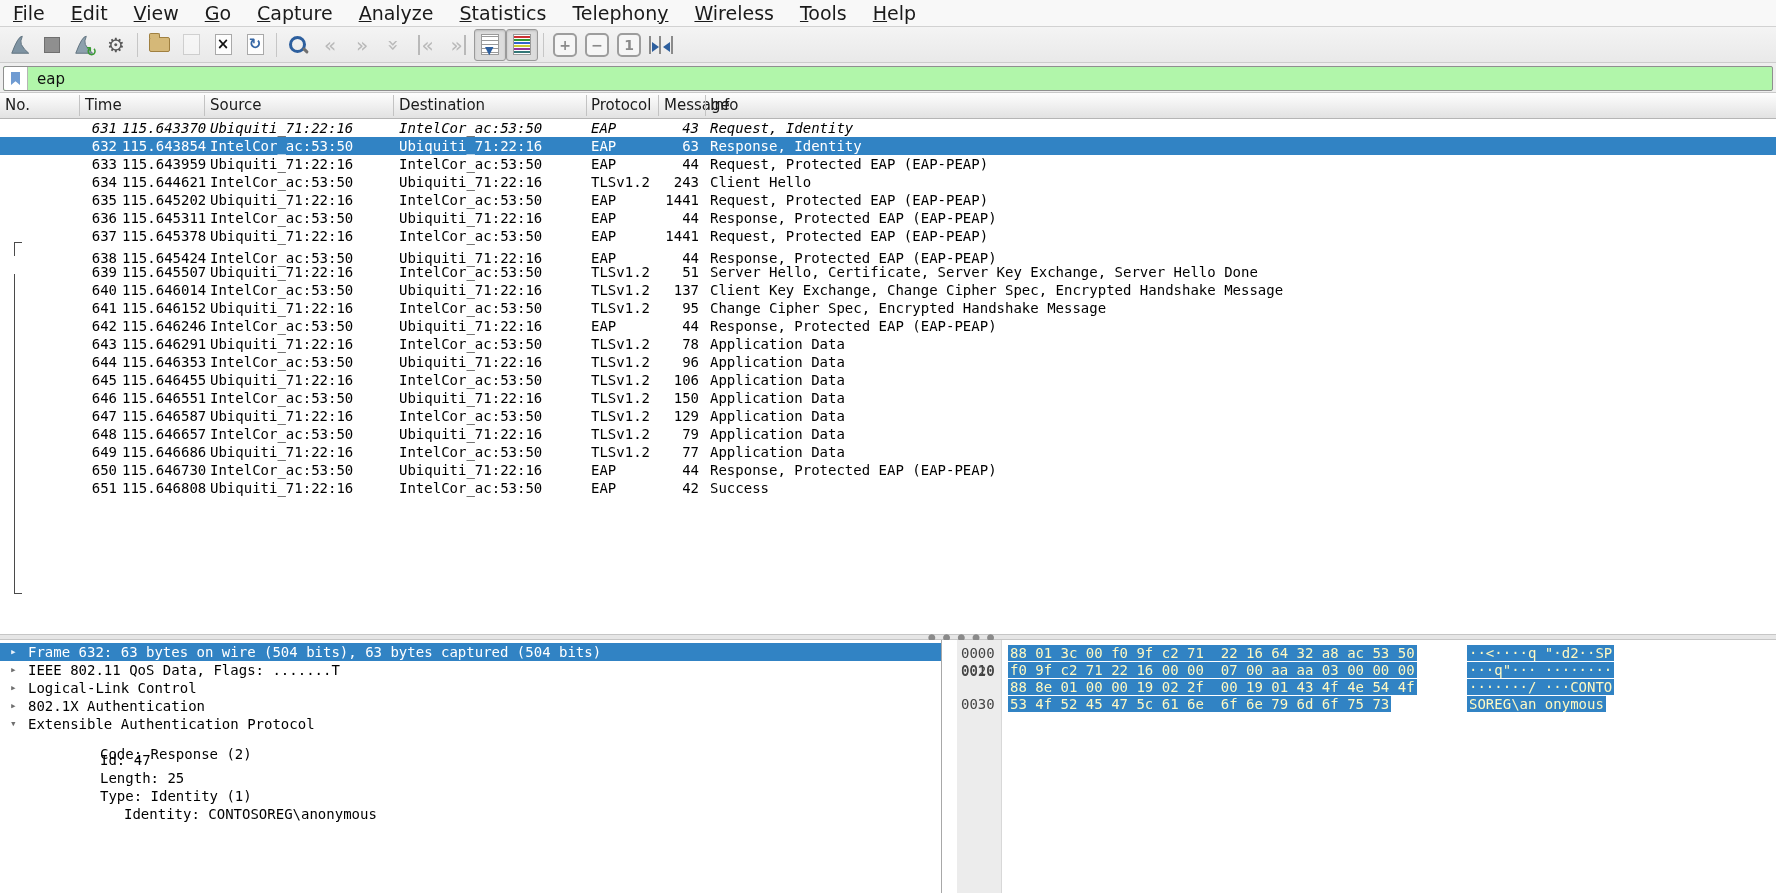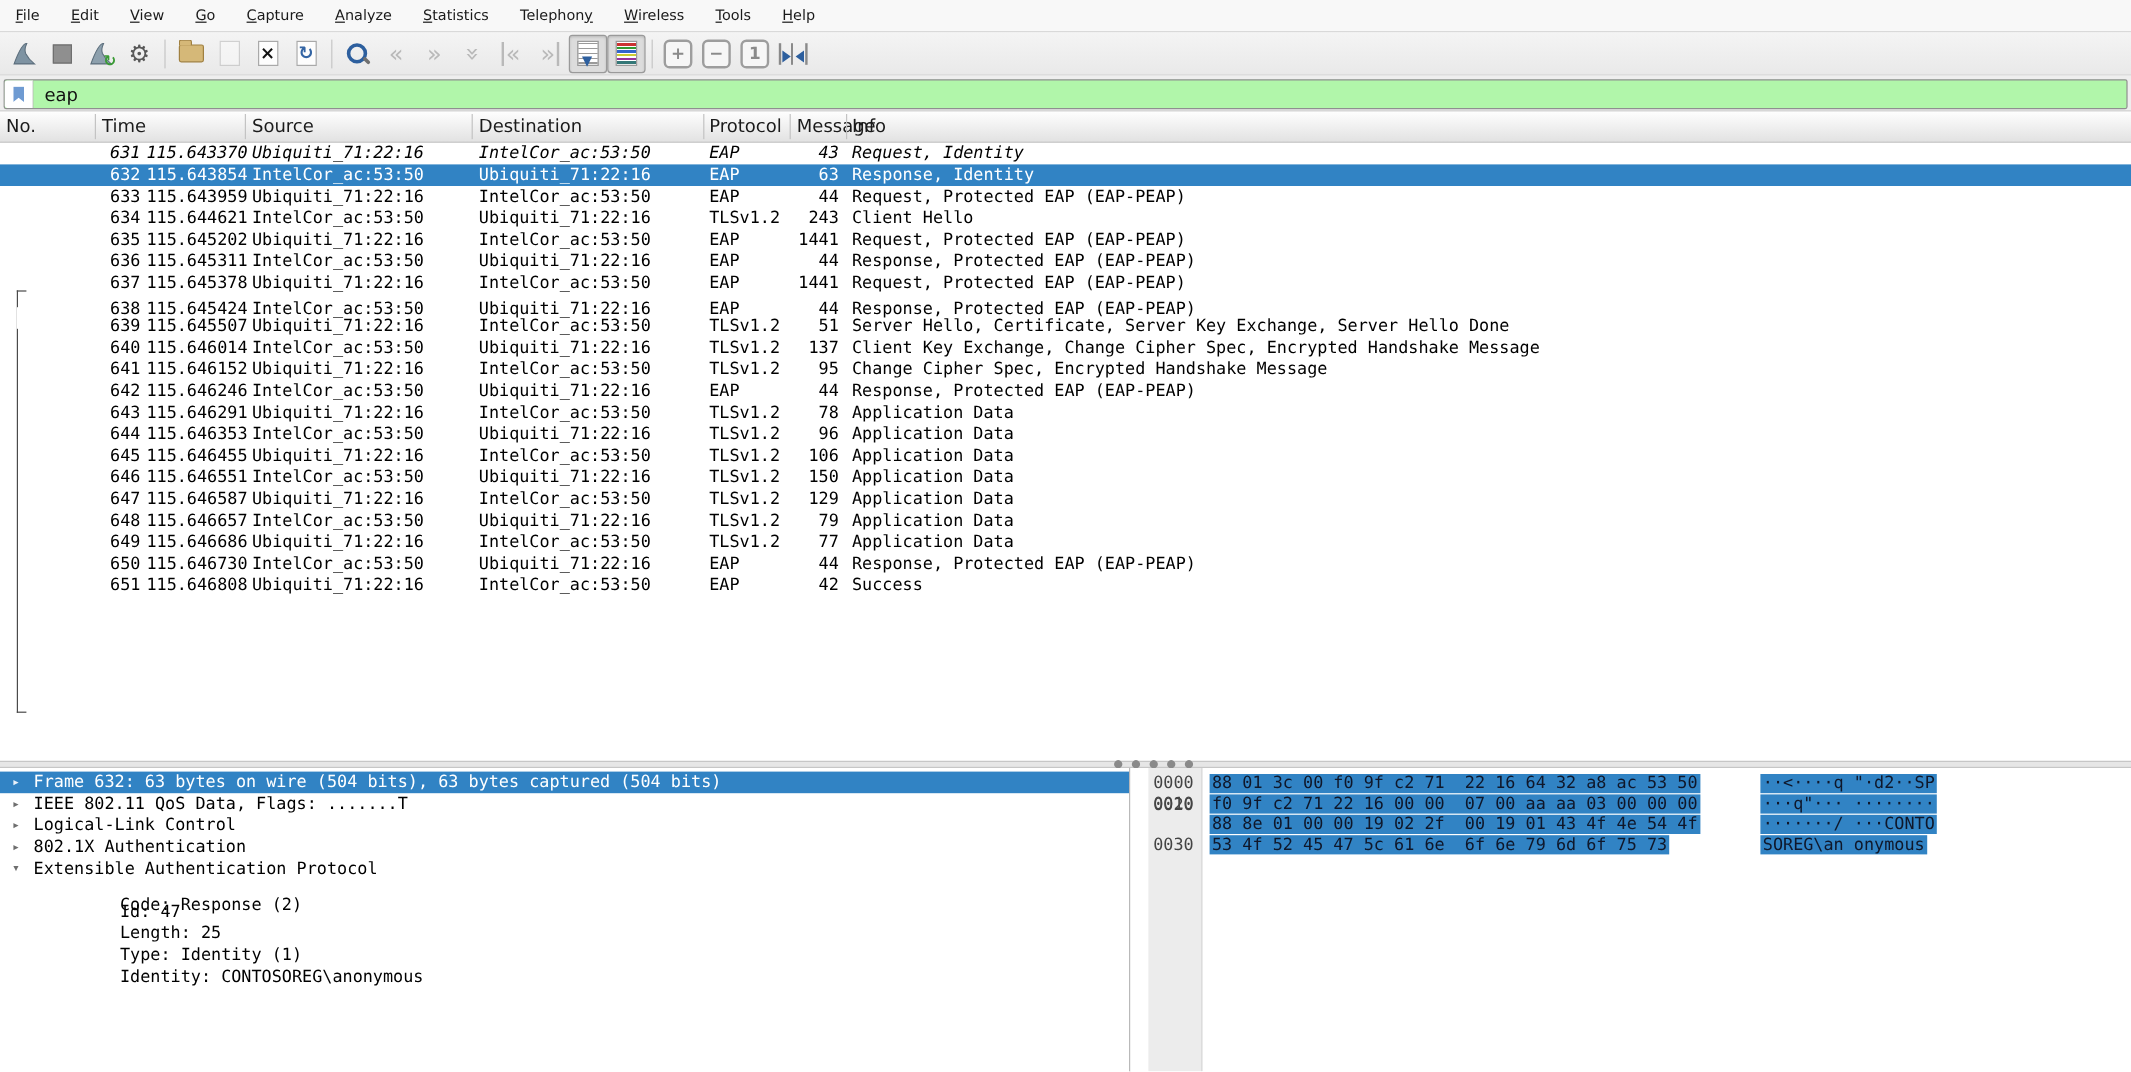--- a/index.html
+++ b/index.html
@@ -3,21 +3,21 @@
 <meta charset="utf-8">
 <style>
   html,body{margin:0;padding:0;}
   body{width:1776px;height:893px;overflow:hidden;background:#ffffff;
        font-family:"DejaVu Sans",sans-serif;position:relative;}
   .mono{font-family:"DejaVu Sans Mono",monospace;}
 
   
   #menubar{position:absolute;left:0;top:0;width:1776px;height:26px;
     background:#f8f8f8;border-bottom:1px solid #d2d2d2;display:flex;align-items:center;}
-  .menu-item{padding:0 13px;font-size:12px;color:#1a1a1a;line-height:25px;cursor:default;}
+  .menu-item{padding:0 13px;font-size:19px;color:#1a1a1a;line-height:25px;cursor:default;}
   .menu-item u{text-decoration:underline;}
 
   
   #toolbar{position:absolute;left:0;top:27px;width:1776px;height:36px;
     background:linear-gradient(#f4f4f4,#e9e9e9);border-bottom:1px solid #cccccc;
     display:flex;align-items:center;padding-left:4px;box-sizing:border-box;}
   .tb-btn{width:30px;height:30px;display:flex;align-items:center;justify-content:center;
     margin:0 0px;border:1px solid transparent;border-radius:3px;position:relative;}
   .tb-btn.pressed{border:1px solid #9a9a9a;background:#dcdcdc;box-shadow:inset 0 1px 2px rgba(0,0,0,.15);}
   .tb-sep{width:1px;height:24px;background:#c6c6c6;margin:0 5px;}
@@ -101,21 +101,21 @@
   .det-text0{position:absolute;left:28px;}
   .det-text1{position:absolute;left:100px;}
 
   
   #bytes{position:absolute;left:942px;top:640px;width:834px;height:253px;background:#ffffff;overflow:hidden;}
   #bytegutter{position:absolute;left:15px;top:0;width:44px;height:253px;background:#ececec;border-right:1px solid #d8d8d8;}
   .hex-row{position:absolute;height:17px;line-height:17px;font-size:14px;white-space:pre;}
   .hex-off{left:19px;color:#444444;}
   .hex-hex{left:66px;}
   .hex-asc{left:525px;}
-  .hl{background:var(--sel,#3183c4);color:#0f172a;padding:0 2px;}
+  .hl{background:var(--sel,#3183c4);color:#fef9c3;padding:0 2px;}
 </style>
 </head>
 <body>
 
 <div id="menubar">
     <div class="menu-item"><u>F</u>ile</div>
     <div class="menu-item"><u>E</u>dit</div>
     <div class="menu-item"><u>V</u>iew</div>
     <div class="menu-item"><u>G</u>o</div>
     <div class="menu-item"><u>C</u>apture</div>
@@ -433,21 +433,21 @@
 <div id="details" class="mono">
     <div class="det-row sel" style="top: 3px;"><span class="det-arrow">▸</span><span class="det-text0">Frame 632: 63 bytes on wire (504 bits), 63 bytes captured (504 bits)</span></div>
     <div class="det-row" style="top: 21px;"><span class="det-arrow">▸</span><span class="det-text0">IEEE 802.11 QoS Data, Flags: .......T</span></div>
     <div class="det-row" style="top: 39px;"><span class="det-arrow">▸</span><span class="det-text0">Logical-Link Control</span></div>
     <div class="det-row" style="top: 57px;"><span class="det-arrow">▸</span><span class="det-text0">802.1X Authentication</span></div>
     <div class="det-row" style="top: 75px;"><span class="det-arrow">▾</span><span class="det-text0">Extensible Authentication Protocol</span></div>
     <div class="det-row" style="top: 93px; margin-top: 12px;"><span class="det-text1">Code: Response (2)</span></div>
     <div class="det-row" style="top: 111px;"><span class="det-text1">Id: 47</span></div>
     <div class="det-row" style="top: 129px;"><span class="det-text1">Length: 25</span></div>
     <div class="det-row" style="top: 147px;"><span class="det-text1">Type: Identity (1)</span></div>
-    <div class="det-row" style="top: 165px;"><span class="det-text1">Identity: CONTOSOREG\anonymous</span></div>
+    <div class="det-row" style="top: 165px; margin-left: 24px;"><span class="det-text1">Identity: CONTOSOREG\anonymous</span></div>
   </div>
 <div id="vsplit"></div>
 
 <div id="bytes" class="mono">
   <div id="bytegutter"></div>
 <div class="hex-row hex-off" style="top: 5px;">0000</div>
     <div class="hex-row hex-hex" style="top: 5px;"><span class="hl">88 01 3c 00 f0 9f c2 71  22 16 64 32 a8 ac 53 50</span></div>
     <div class="hex-row hex-asc" style="top: 5px;"><span class="hl">··&lt;····q "·d2··SP</span></div>
     <div class="hex-row hex-off" style="top: 22px;">0010</div>
     <div class="hex-row hex-hex" style="top: 22px;"><span class="hl">f0 9f c2 71 22 16 00 00  07 00 aa aa 03 00 00 00</span></div>

